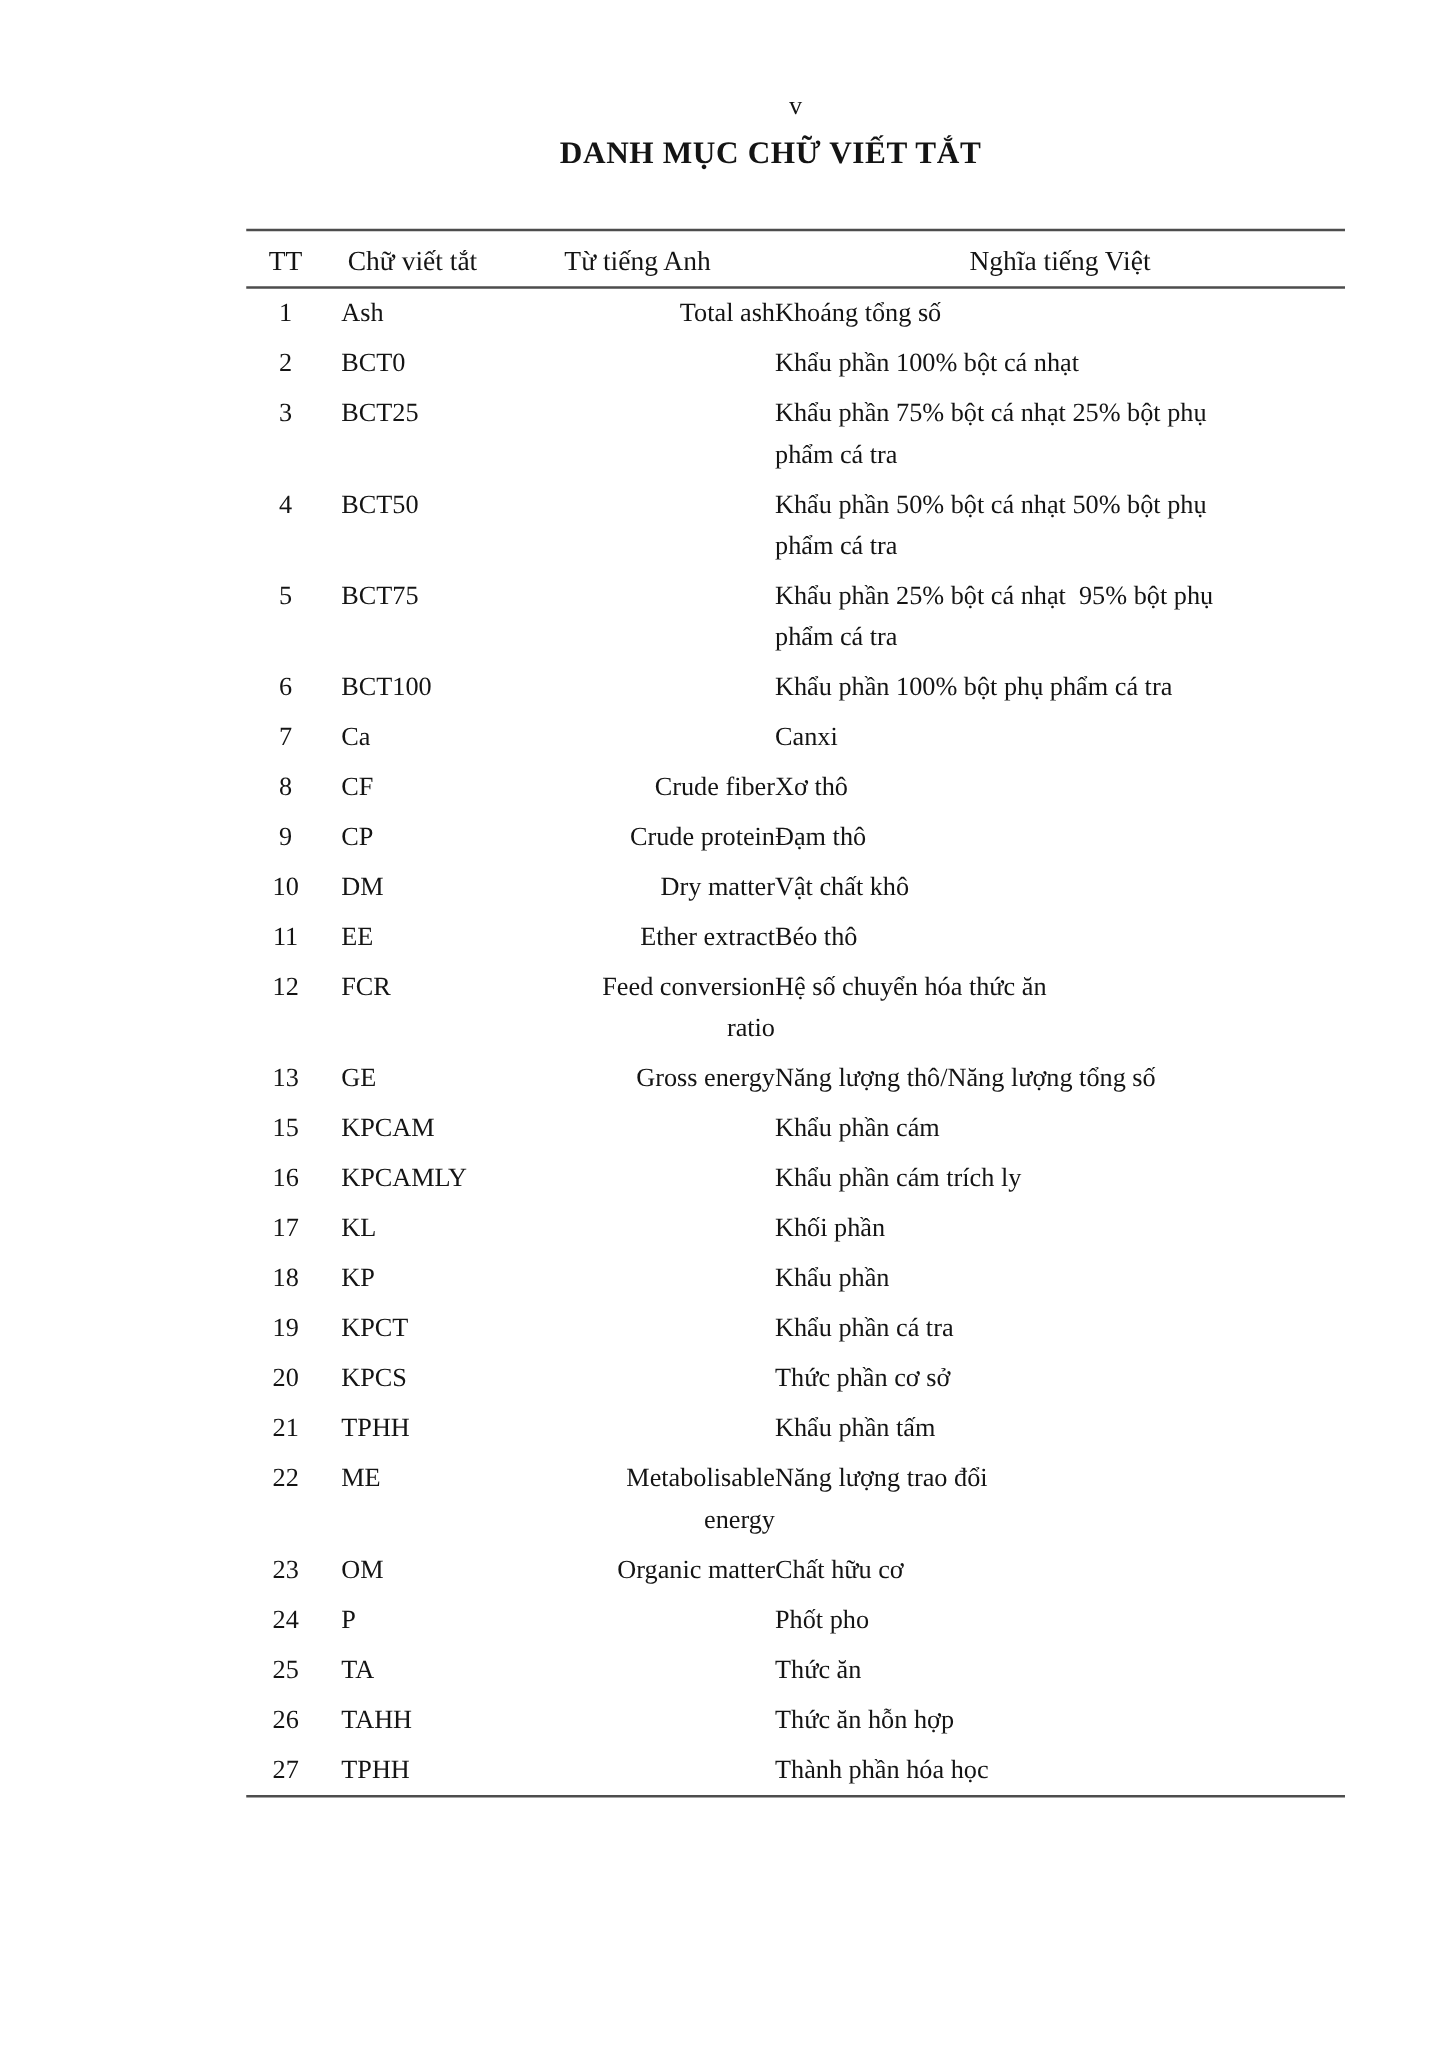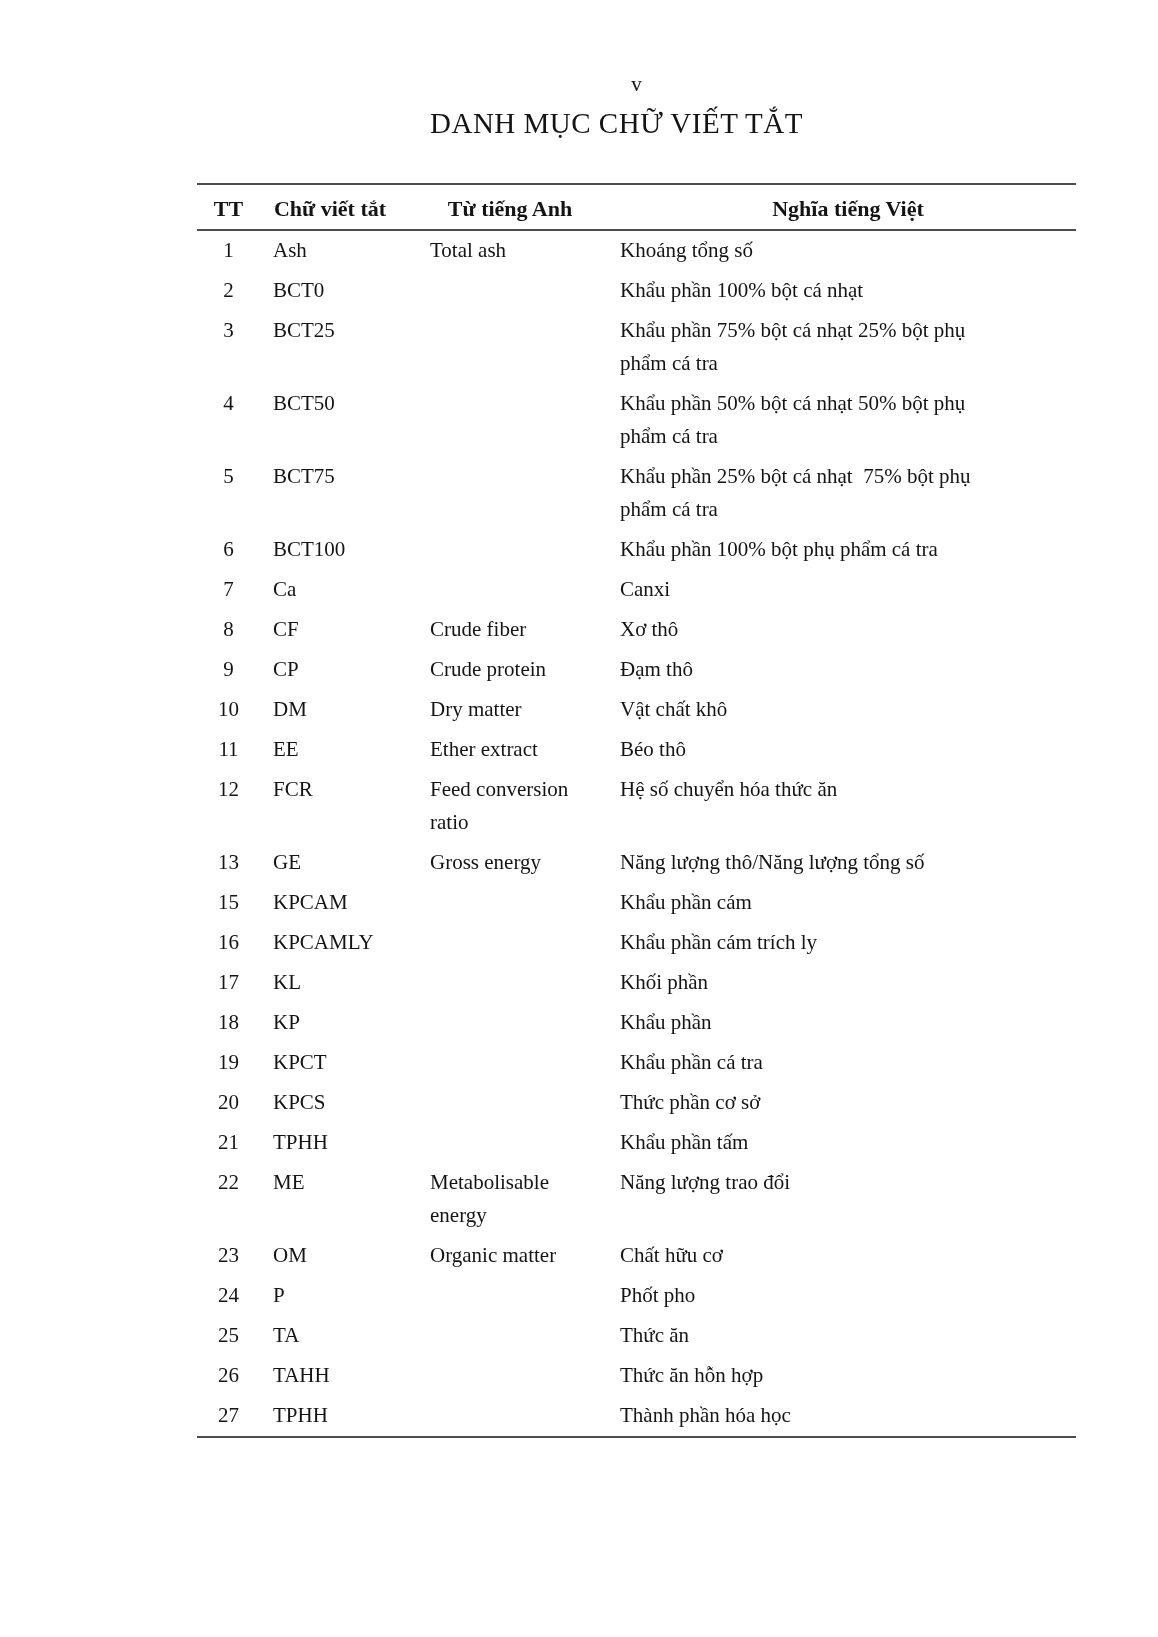--- a/index.html
+++ b/index.html
@@ -19,57 +19,57 @@
     width: 879px;
   }
   .page-number {
     text-align: center;
     font-size: 21px;
     line-height: 24px;
   }
   .doc-title {
     margin: 8px 0 0 -40px;
     text-align: center;
-    font-size: 29px;
-    font-weight: normal;
+    font-size: 25px;
+    font-weight: bold;
     line-height: 38px;
     letter-spacing: 0.5px;
   }
   table.abbr {
     margin-top: 41px;
     width: 879px;
     border-collapse: collapse;
     table-layout: fixed;
     border-top: 2px solid #4d4d4d;
     border-bottom: 2px solid #4d4d4d;
   }
   col.w1 { width: 63px; }
   col.w2 { width: 140px; }
   col.w3 { width: 220px; }
   col.w4 { width: 456px; }
   thead th {
     border-bottom: 2px solid #4d4d4d;
     font-size: 22px;
-    font-weight: bold;
+    font-weight: normal;
     height: 40px;
     padding: 4px 0 0 0;
     vertical-align: middle;
     text-align: center;
   }
   tbody td {
     font-size: 21px;
     line-height: 33px;
     padding: 3px 0 4px 0;
     vertical-align: top;
     white-space: pre-wrap;
     text-align: left;
   }
   tbody td.c1 { text-align: center; }
   tbody td.c2 { padding-left: 13px; }
-  tbody td.c3 { padding-left: 30px; }
+  tbody td.c3 { padding-left: 30px; text-align: right; }
 </style>
 </head>
 <body>
 
 <div class="page">
   <div class="content">
     <div class="page-number">v</div>
     <h1 class="doc-title">DANH MỤC CHỮ VIẾT TẮT</h1>
     <table class="abbr">
       <colgroup>
@@ -110,21 +110,21 @@
             <td class="c1">4</td>
             <td class="c2">BCT50</td>
             <td class="c3"></td>
             <td class="c4">Khẩu phần 50% bột cá nhạt 50% bột phụ
 phẩm cá tra</td>
           </tr>
           <tr>
             <td class="c1">5</td>
             <td class="c2">BCT75</td>
             <td class="c3"></td>
-            <td class="c4">Khẩu phần 25% bột cá nhạt  75% bột phụ
+            <td class="c4">Khẩu phần 25% bột cá nhạt  95% bột phụ
 phẩm cá tra</td>
           </tr>
           <tr>
             <td class="c1">6</td>
             <td class="c2">BCT100</td>
             <td class="c3"></td>
             <td class="c4">Khẩu phần 100% bột phụ phẩm cá tra</td>
           </tr>
           <tr>
             <td class="c1">7</td>

